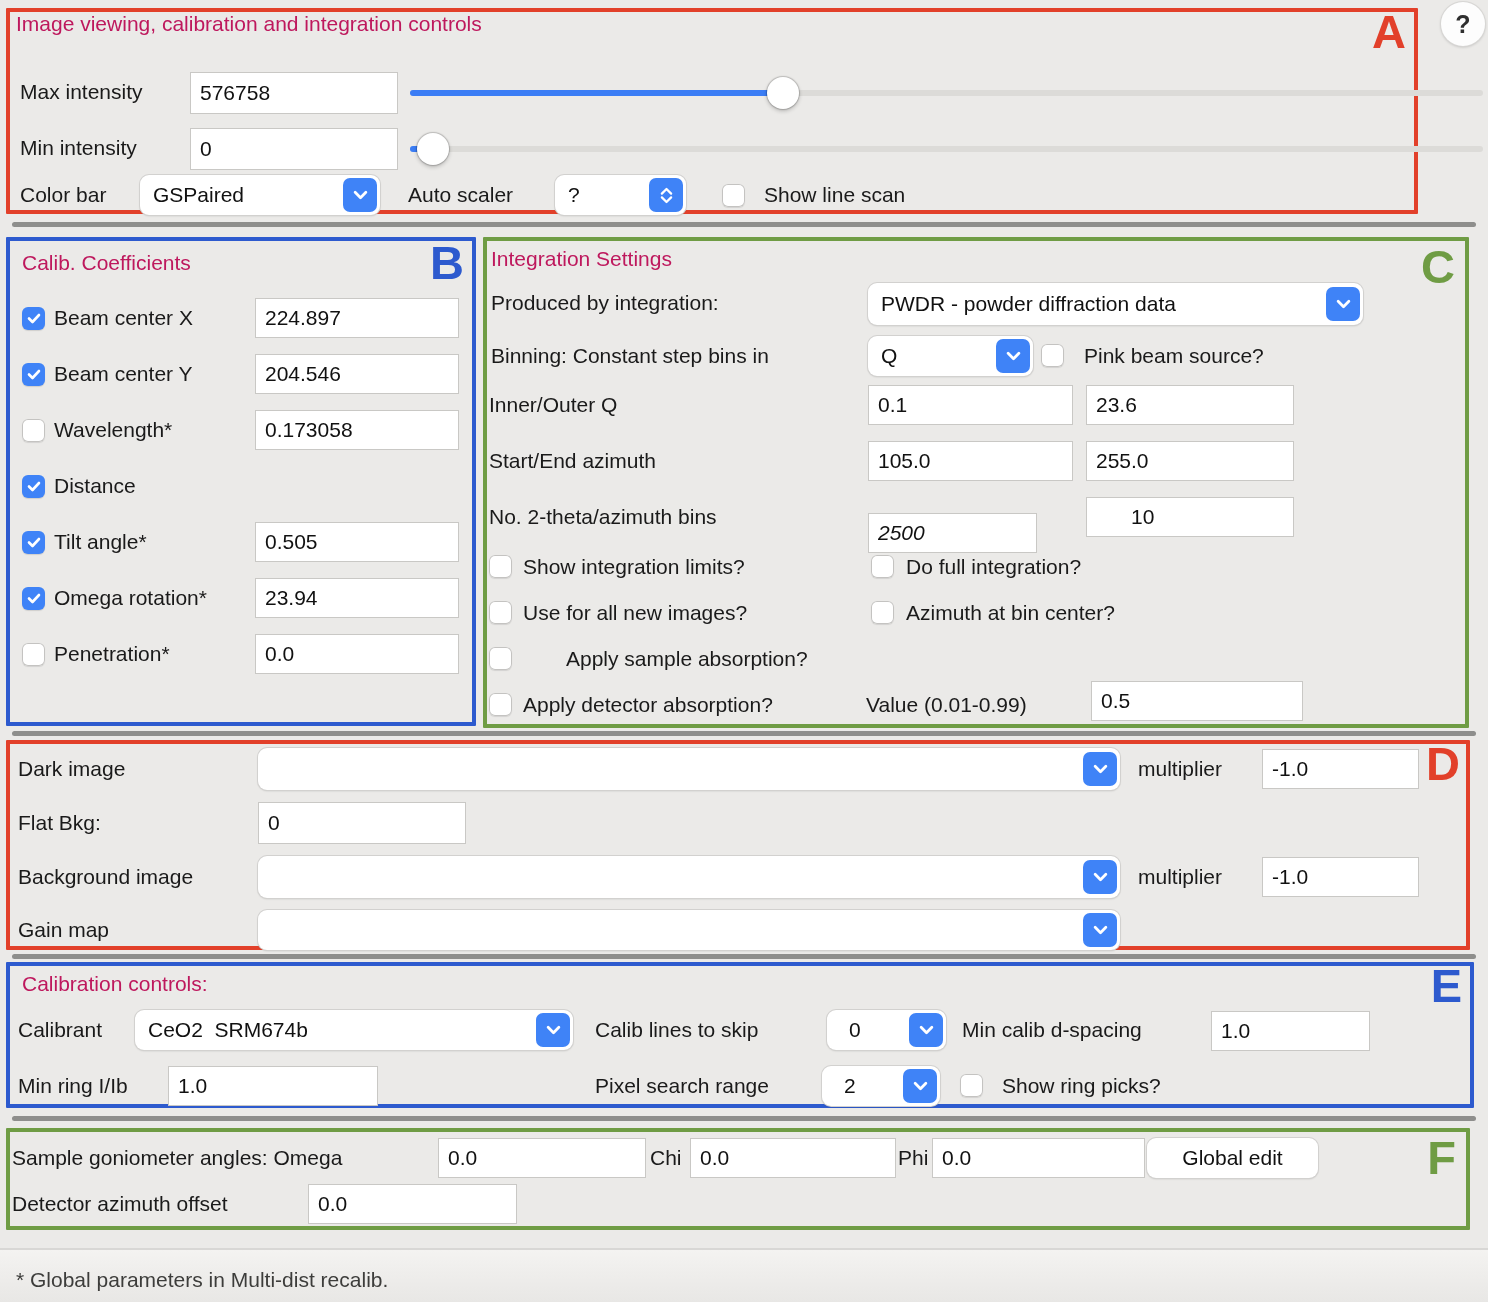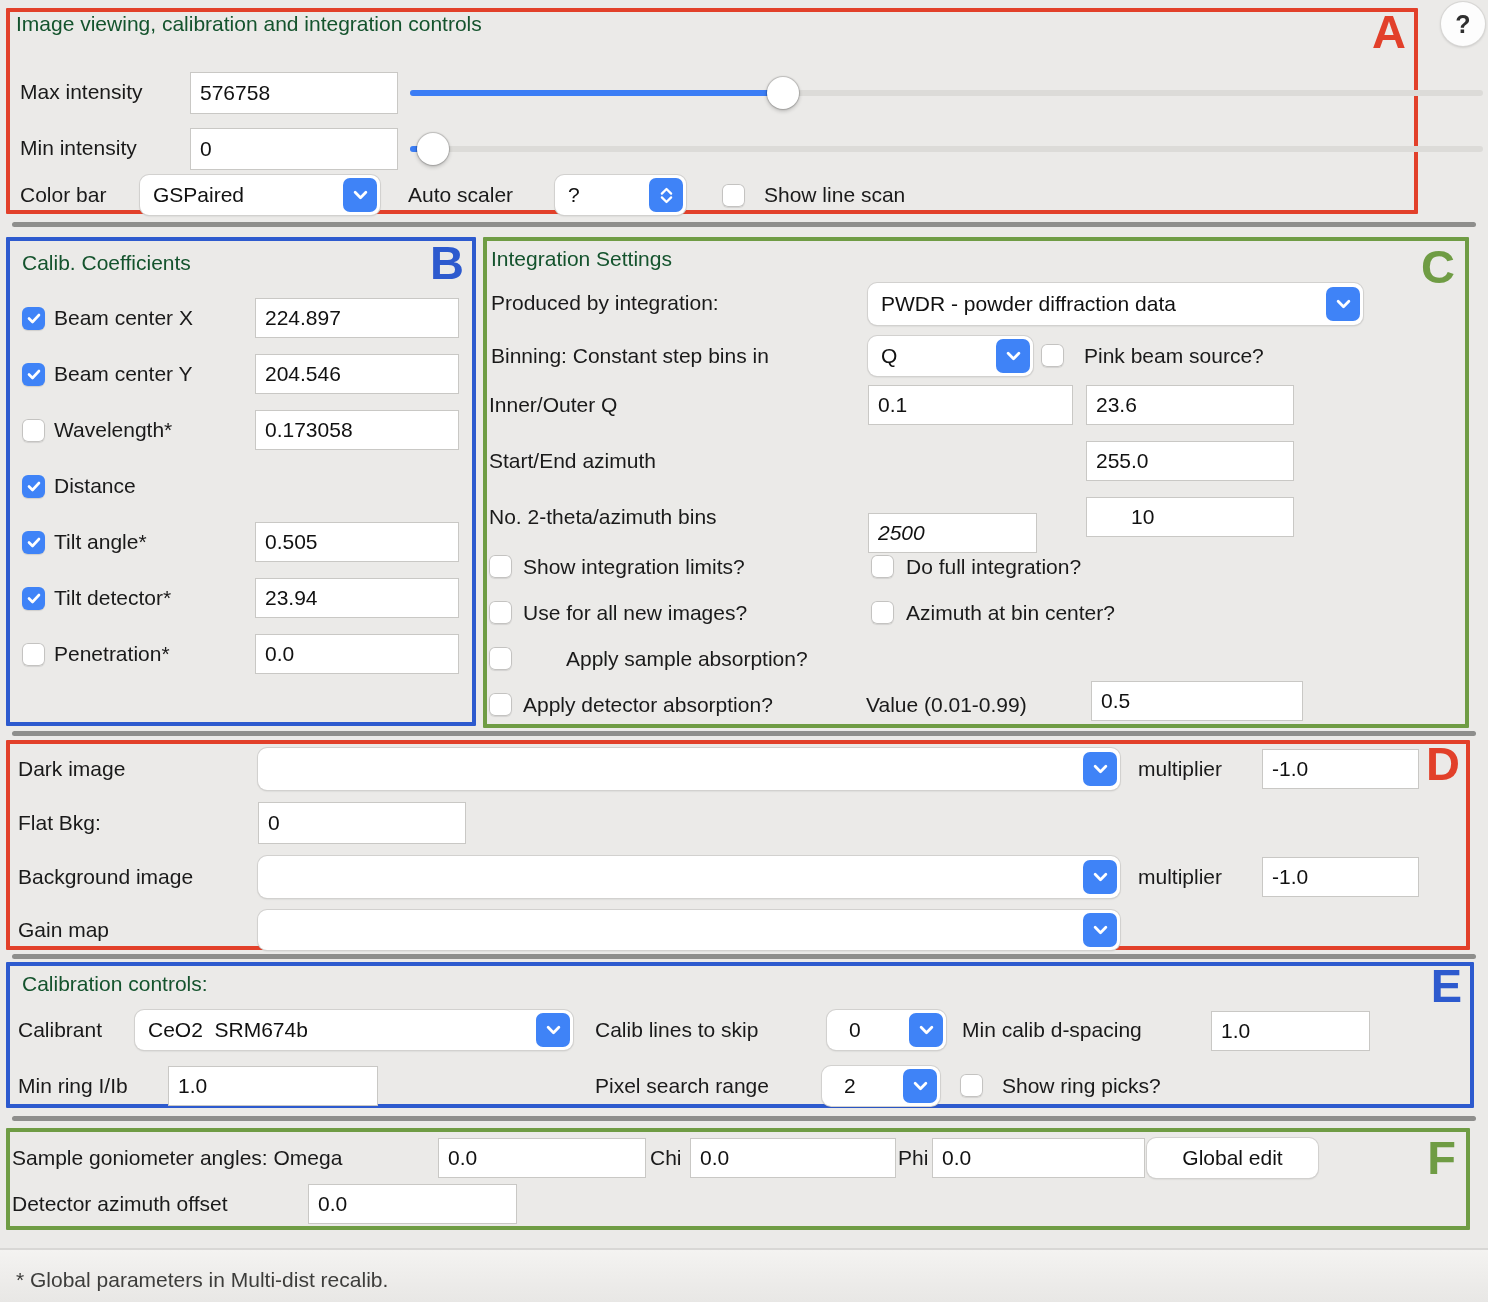--- a/index.html
+++ b/index.html
@@ -20,21 +20,21 @@
     position:absolute; font-size:47px; font-weight:bold; line-height:1;
     font-family:"Liberation Sans",sans-serif;
   }
   .big-letter.red   { color:#e2402a; }
   .big-letter.blue  { color:#2d5ace; }
   .big-letter.green { color:#6f9c44; }
   .lbl {
     position:absolute; height:40px; display:flex; align-items:center;
     white-space:nowrap; color:#1a1a1a;
   }
-  .panel-title { position:absolute; white-space:nowrap; color:#14532d; }
+  .panel-title { position:absolute; white-space:nowrap; color:#be185d; }
   .tfield {
     position:absolute; height:40px; background:#fff;
     border:1px solid #c9c8c5; border-radius:0;
     font-family:"Liberation Sans","DejaVu Sans",sans-serif;
     font-size:21px; color:#111; padding:0 9px; outline:none;
   }
   .combo {
     position:absolute; height:40px; background:#fff; border-radius:9px;
     box-shadow:0 0 0 1px #d2d1cf, 0 1px 2px rgba(0,0,0,.18);
     display:flex; align-items:center; padding:0 44px 0 13px;
@@ -181,21 +181,21 @@
       </svg>
     </div>
   <div class="lbl" style="left:44px; top:281px;">Tilt angle*</div>
   <input class="tfield" style="left: 245px; top: 281px; width: 204px;" value="0.505">
 
   <div class="checkbox checked" style="left:12px; top:346px;">
       <svg viewBox="0 0 14 11" width="14" height="11">
         <path d="M2 5.5l3.5 3.5L12 2" fill="none" stroke="#fff" stroke-width="2.6" stroke-linecap="round" stroke-linejoin="round"></path>
       </svg>
     </div>
-  <div class="lbl" style="left:44px; top:337px;">Tilt detector*</div>
+  <div class="lbl" style="left:44px; top:337px;">Omega rotation*</div>
   <input class="tfield" style="left: 245px; top: 337px; width: 204px;" value="23.94">
 
   <div class="checkbox" style="left:12px; top:402px;"></div>
   <div class="lbl" style="left:44px; top:393px;">Penetration*</div>
   <input class="tfield" style="left: 245px; top: 393px; width: 204px;" value="0.0">
 </div>
 
 <div class="panel green" style="left:483px; top:237px; width:986px; height:491px;">
   <div class="panel-title" style="left:4px; top:6px;">Integration Settings</div>
   <div class="big-letter green" style="right:10px; top:2px;">C</div>
@@ -220,20 +220,21 @@
       </span>
   </div>
   <div class="checkbox" style="left:554px; top:103px;"></div>
   <div class="lbl" style="left:597px; top:95px;">Pink beam source?</div>
 
   <div class="lbl" style="left:2px; top:144px;">Inner/Outer Q</div>
   <input class="tfield" style="left: 381px; top: 144px; width: 205px;" value="0.1">
   <input class="tfield" style="left: 599px; top: 144px; width: 208px;" value="23.6">
 
   <div class="lbl" style="left:2px; top:200px;">Start/End azimuth</div>
+  <input class="tfield" style="left: 381px; top: 200px; width: 205px;" value="105.0">
   <input class="tfield" style="left: 599px; top: 200px; width: 208px;" value="255.0">
 
   <div class="lbl" style="left:2px; top:256px;">No. 2-theta/azimuth bins</div>
   <input class="tfield" style="left: 381px; top: 272px; width: 169px; font-style: italic;" value="2500">
   <input class="tfield" style="left: 599px; top: 256px; width: 208px; padding-left: 44px;" value="10">
 
   <div class="checkbox" style="left:2px; top:314px;"></div>
   <div class="lbl" style="left:36px; top:306px;">Show integration limits?</div>
   <div class="checkbox" style="left:384px; top:314px;"></div>
   <div class="lbl" style="left:419px; top:306px;">Do full integration?</div>

